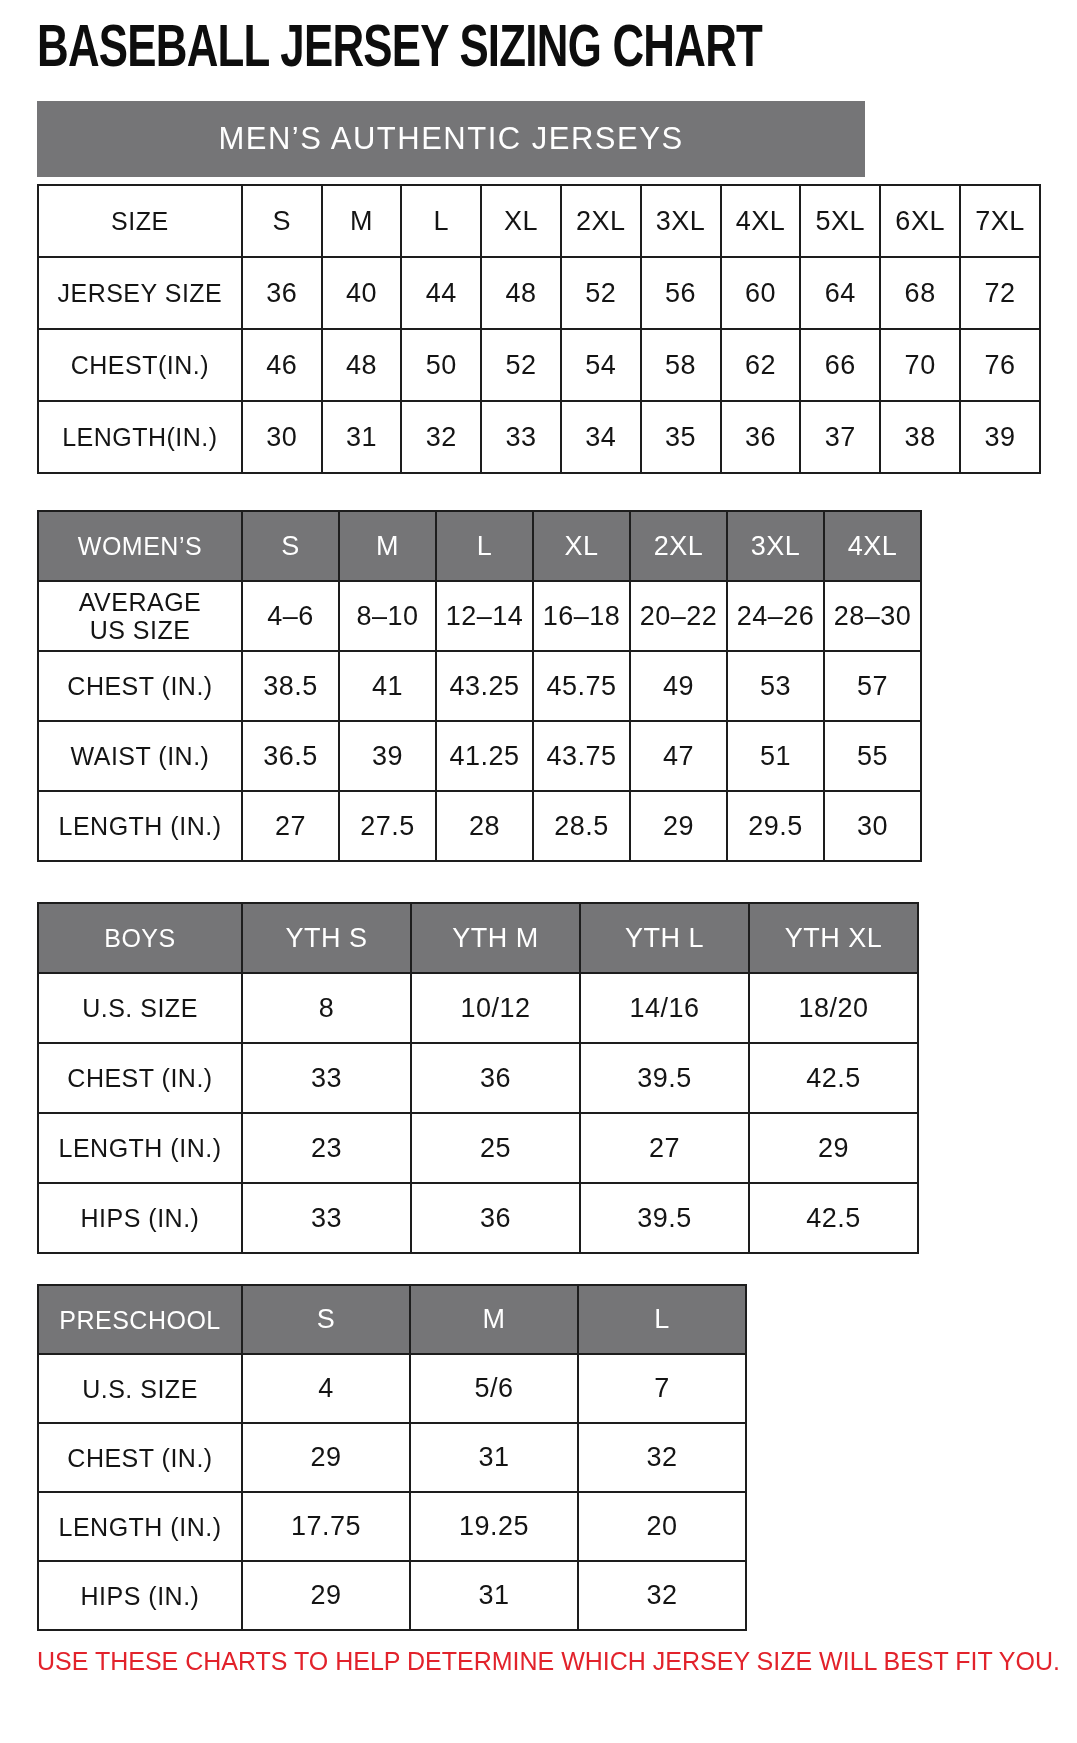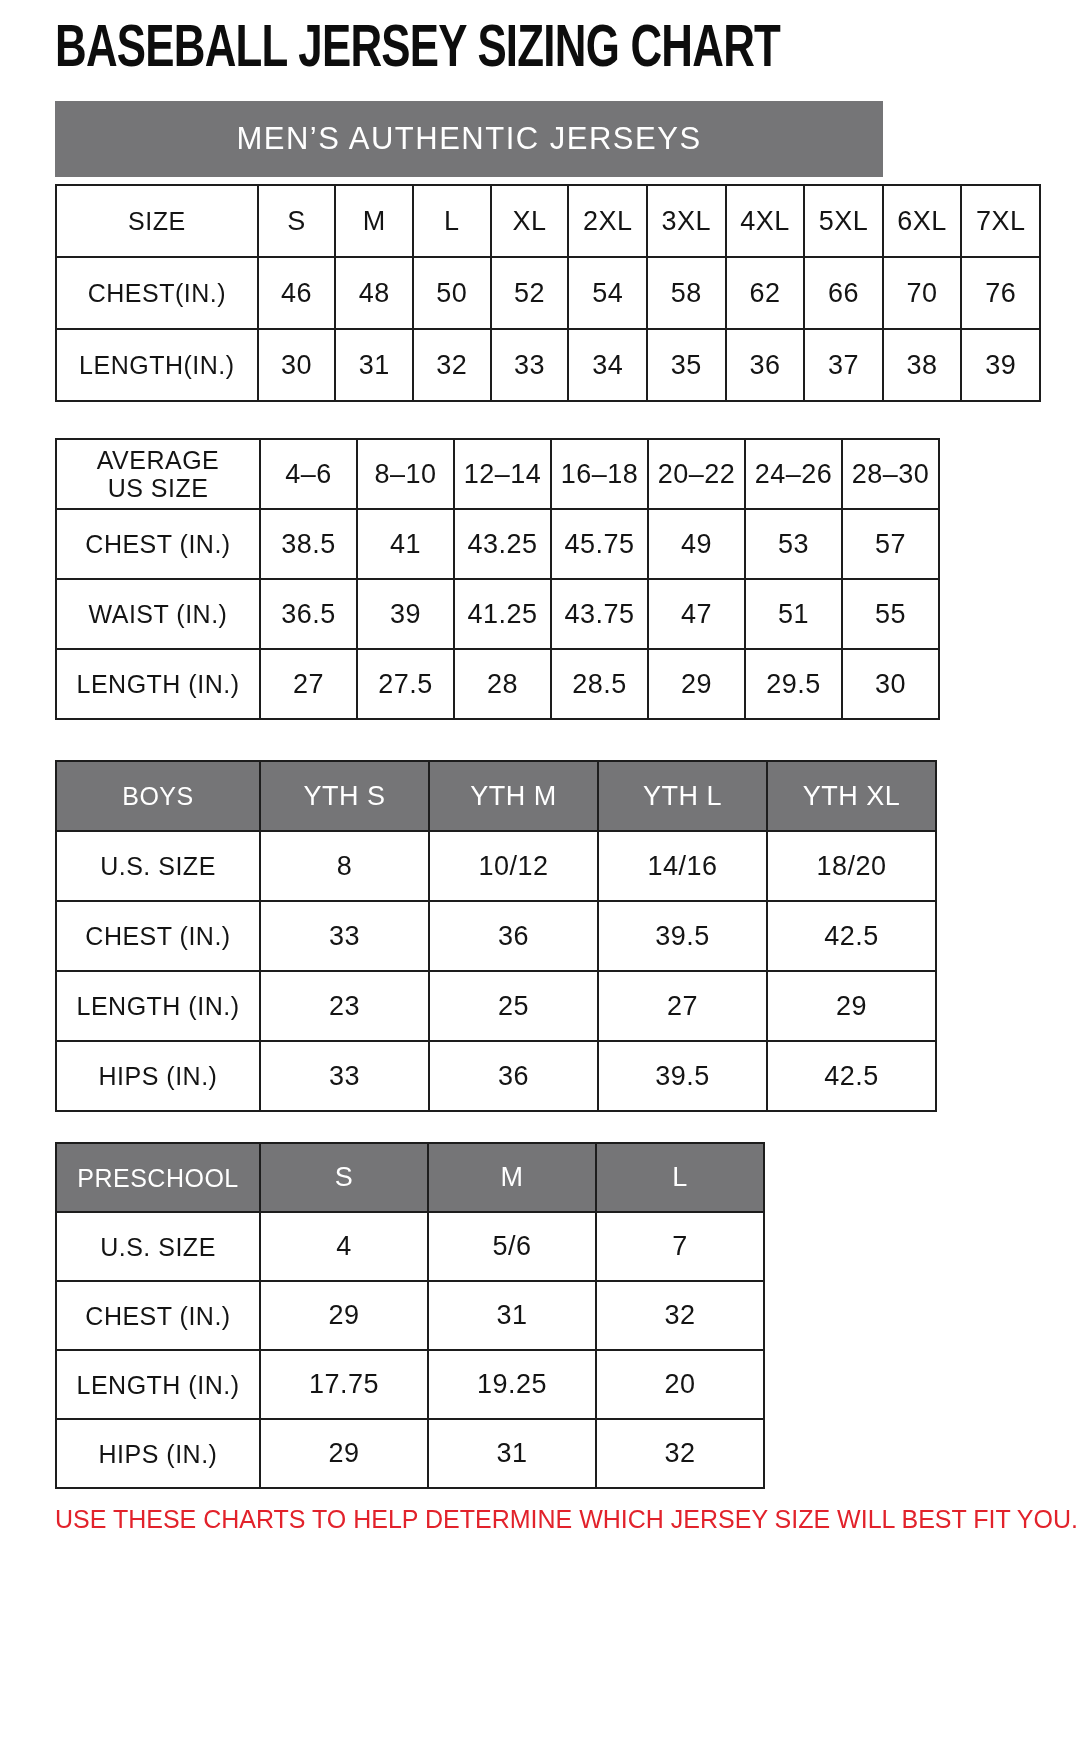--- a/index.html
+++ b/index.html
@@ -5,21 +5,21 @@
   html, body {
     margin: 0;
     padding: 0;
     background: #ffffff;
     font-family: "Liberation Sans", sans-serif;
   }
   .page {
     width: 1077px;
     height: 1743px;
     box-sizing: border-box;
-    padding: 14px 36px 0 55px;
+    padding: 14px 36px 0 37px;
     background: #ffffff;
     overflow: hidden;
   }
   .title {
     margin: 0;
     font-size: 60px;
     font-weight: bold;
     color: #0d0d0d;
     letter-spacing: -1px;
     white-space: nowrap;
@@ -114,20 +114,33 @@
       <td>L</td>
       <td>XL</td>
       <td>2XL</td>
       <td>3XL</td>
       <td>4XL</td>
       <td>5XL</td>
       <td>6XL</td>
       <td>7XL</td>
     </tr>
     <tr>
+      <td class="label">JERSEY SIZE</td>
+      <td>36</td>
+      <td>40</td>
+      <td>44</td>
+      <td>48</td>
+      <td>52</td>
+      <td>56</td>
+      <td>60</td>
+      <td>64</td>
+      <td>68</td>
+      <td>72</td>
+    </tr>
+    <tr>
       <td class="label">CHEST(IN.)</td>
       <td>46</td>
       <td>48</td>
       <td>50</td>
       <td>52</td>
       <td>54</td>
       <td>58</td>
       <td>62</td>
       <td>66</td>
       <td>70</td>
@@ -154,20 +167,30 @@
       <col style="width:204px">
       <col style="width:97px">
         <col style="width:97px">
         <col style="width:97px">
         <col style="width:97px">
       <col style="width:97px">
         <col style="width:97px">
         <col style="width:97px">
     </colgroup>
     <tbody>
+        <tr class="gray-row">
+      <td class="label">WOMEN’S</td>
+      <td>S</td>
+      <td>M</td>
+      <td>L</td>
+      <td>XL</td>
+      <td>2XL</td>
+      <td>3XL</td>
+      <td>4XL</td>
+    </tr>
     <tr>
       <td class="label two-line">AVERAGE US SIZE</td>
       <td>4–6</td>
       <td>8–10</td>
       <td>12–14</td>
       <td>16–18</td>
       <td>20–22</td>
       <td>24–26</td>
       <td>28–30</td>
     </tr>

